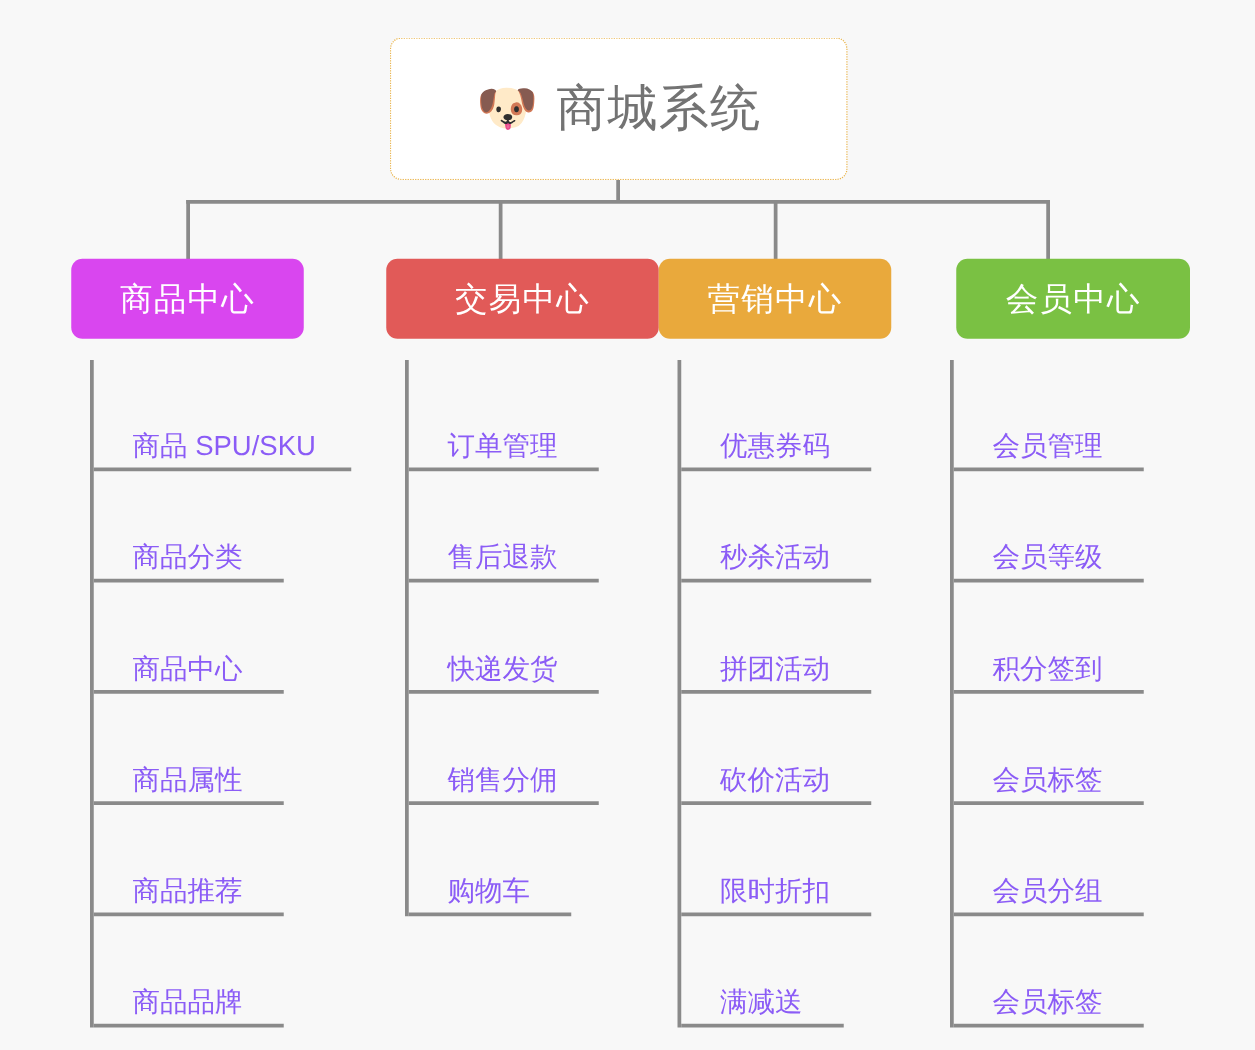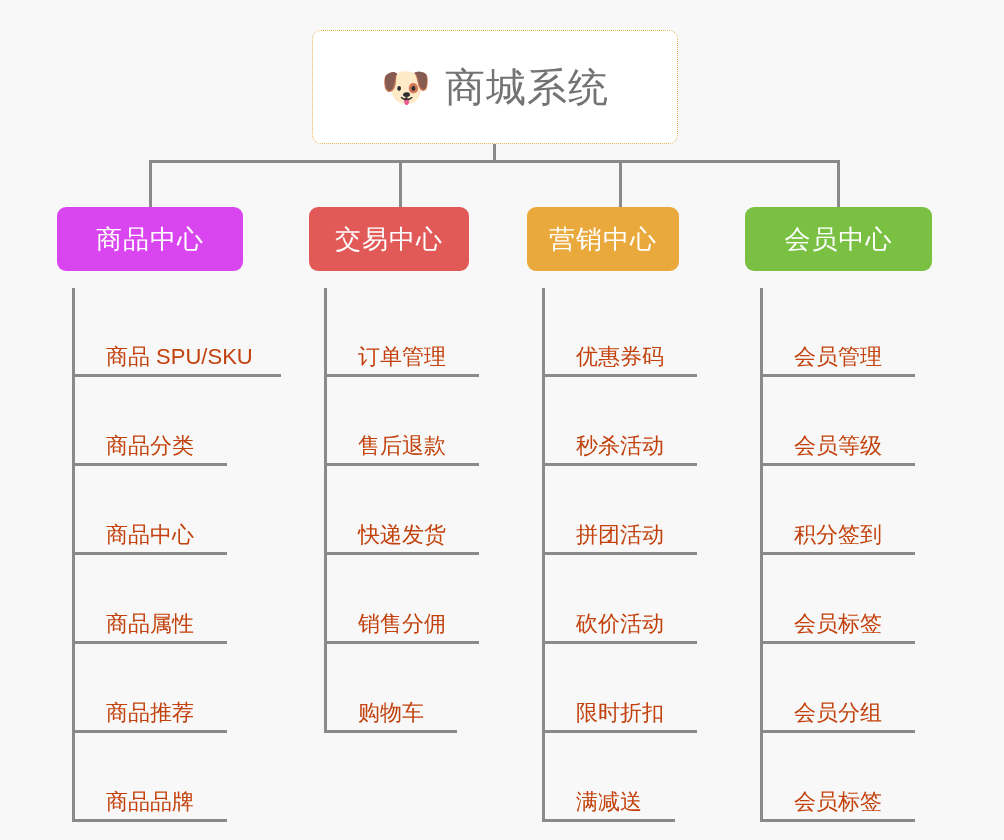--- a/index.html
+++ b/index.html
@@ -92,22 +92,22 @@
     border-radius: 9px;
     display: flex;
     align-items: center;
     justify-content: center;
     color: #ffffff;
     font-size: 26px;
     letter-spacing: 1px;
     white-space: nowrap;
   }
   .branch-1 .branch-header { width: 186px; background: #4a8ef0; }
-  .branch-2 .branch-header { width: 160px; background: #e15a58; }
-  .branch-3 .branch-header { width: 152px; background: #e9a93c; }
+  .branch-2 .branch-header { width: 218px; background: #e15a58; }
+  .branch-3 .branch-header { width: 186px; background: #e9a93c; }
   .branch-4 .branch-header { width: 187px; background: #7ac143; }
 
   
   .leaf-list {
     position: relative;
     margin-top: 17px;
     margin-left: 15px;
     border-left: 3px solid #8a8a8a;
     padding-left: 0;
   }
@@ -121,21 +121,21 @@
     left: 0;
     bottom: 0;
     height: 3px;
     background: #8a8a8a;
   }
   .leaf-label {
     position: absolute;
     left: 31px;
     bottom: 9px;
     font-size: 22px;
-    color: #c2410c;
+    color: #8b5cf6;
     white-space: nowrap;
     line-height: 1;
   }
 </style>
 </head>
 <body style="background: rgb(248, 248, 248);">
 
 <div id="mindmap">
 
   <div class="root-node" style="border-color: rgb(233, 180, 76);">
@@ -230,21 +230,21 @@
         <span class="leaf-underline" style="width: 152px;"></span>
       </div>
       <div class="leaf-item">
         <span class="leaf-label">满减送</span>
         <span class="leaf-underline" style="width: 130px;"></span>
       </div>
     </div>
   </div>
 
   <div class="branch branch-4">
-    <div class="branch-header" style="background: rgb(122, 193, 67);">会员中心</div>
+    <div class="branch-header" style="background: rgb(122, 193, 67); margin-left: 20px;">会员中心</div>
     <div class="leaf-list">
       <div class="leaf-item">
         <span class="leaf-label">会员管理</span>
         <span class="leaf-underline" style="width: 152px;"></span>
       </div>
       <div class="leaf-item">
         <span class="leaf-label">会员等级</span>
         <span class="leaf-underline" style="width: 152px;"></span>
       </div>
       <div class="leaf-item">

